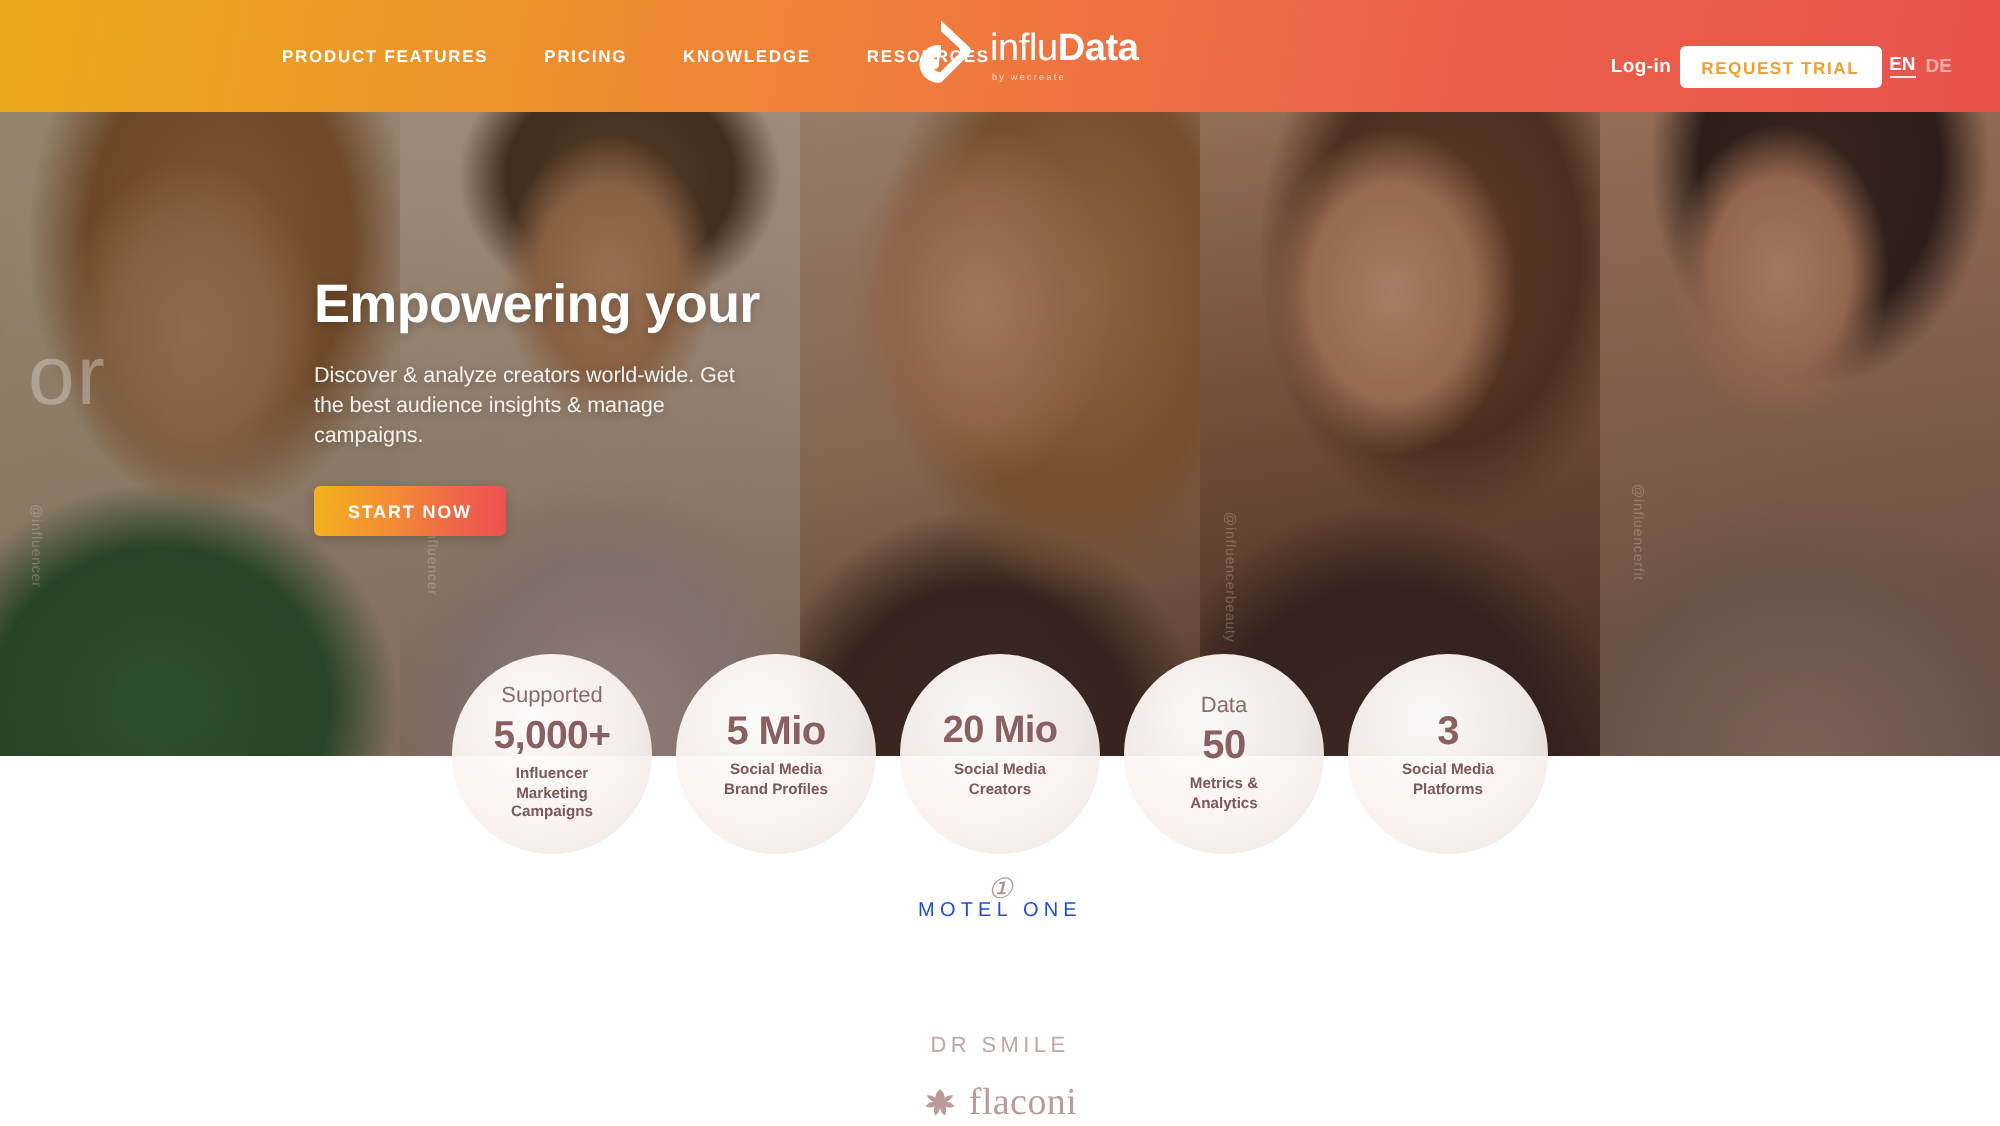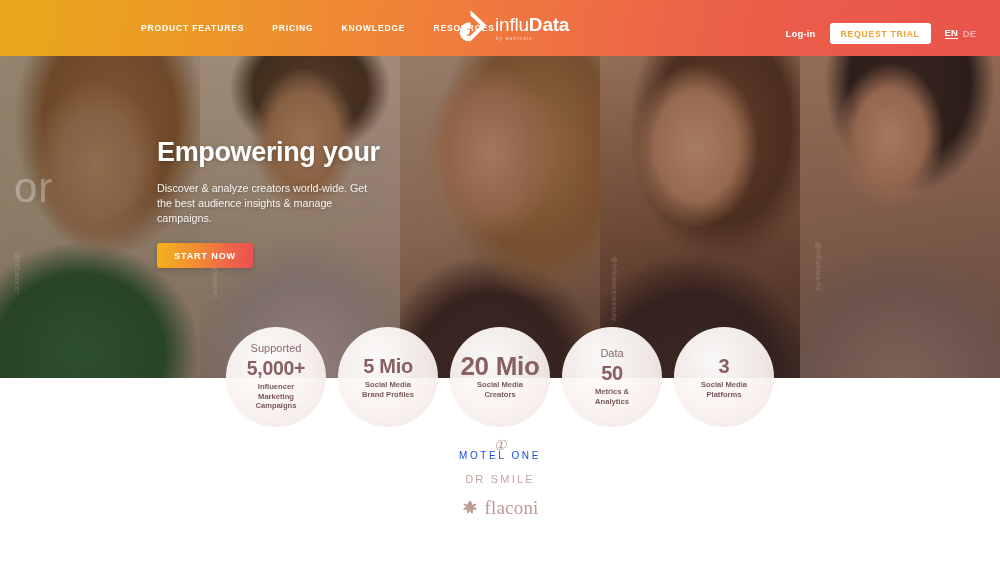--- a/index.html
+++ b/index.html
@@ -61,21 +61,21 @@
     margin-top:1px;
     margin-left:1px;
     text-transform:lowercase;
     white-space:nowrap;
   }
   .nav-right{
     position:absolute;
     right:24px;
     display:flex;
     align-items:center;
-    gap:14px;
+    gap:4px;
     margin-top:10px;
   }
   .login-link{
     color:#ffffff;
     font-size:9.5px;
     font-weight:700;
     text-decoration:none;
     letter-spacing:.2px;
     cursor:pointer;
   }
@@ -250,21 +250,21 @@
     white-space:nowrap;
   }
   .stat-lbl{
     color:#7a5a58;
     font-size:7.6px;
     font-weight:700;
     line-height:9.6px;
     margin-top:3px;
   }
   .stat:nth-child(1) .stat-num{ font-size:19.5px; }
-  .stat:nth-child(3) .stat-num{ font-size:26px; }
+  .stat:nth-child(3) .stat-num{ font-size:19px; }
 
   
   .customers{
     position:absolute;
     left:0; right:0; top:440px;
     text-align:center;
   }
   .cust-head{
     color:#6f5a56;
     font-size:10.5px;
@@ -275,21 +275,21 @@
   .logo-row{ display:flex; flex-direction:column; align-items:center; gap:12px;}
   .brand{ display:flex; align-items:center; justify-content:center; }
 
   .motel{ flex-direction:column; gap:0px; }
   .motel-mark{ font-size:14px; color:#b4938f; line-height:12px; font-family:"Liberation Serif", serif; font-style:italic;}
   .motel-word{
     font-size:10px; color:#1d4ed8; letter-spacing:2.6px;
     font-weight:400; text-transform:uppercase; margin-top:-2px;
   }
   .drsmile{
-    font-size:11px; color:#c2a6a3; letter-spacing:2.2px; font-weight:400;
+    font-size:11px; color:#c2a6a3; letter-spacing:2.2px; font-weight:400;margin-top:44px;
   }
   .flaconi{ gap:5px; }
   .flaconi-word{
     font-size:19px; color:#bb9a97; font-family:"Liberation Serif", serif; letter-spacing:.2px;
   }
 </style>
 </head>
 <body>
 
 <div class="header">

